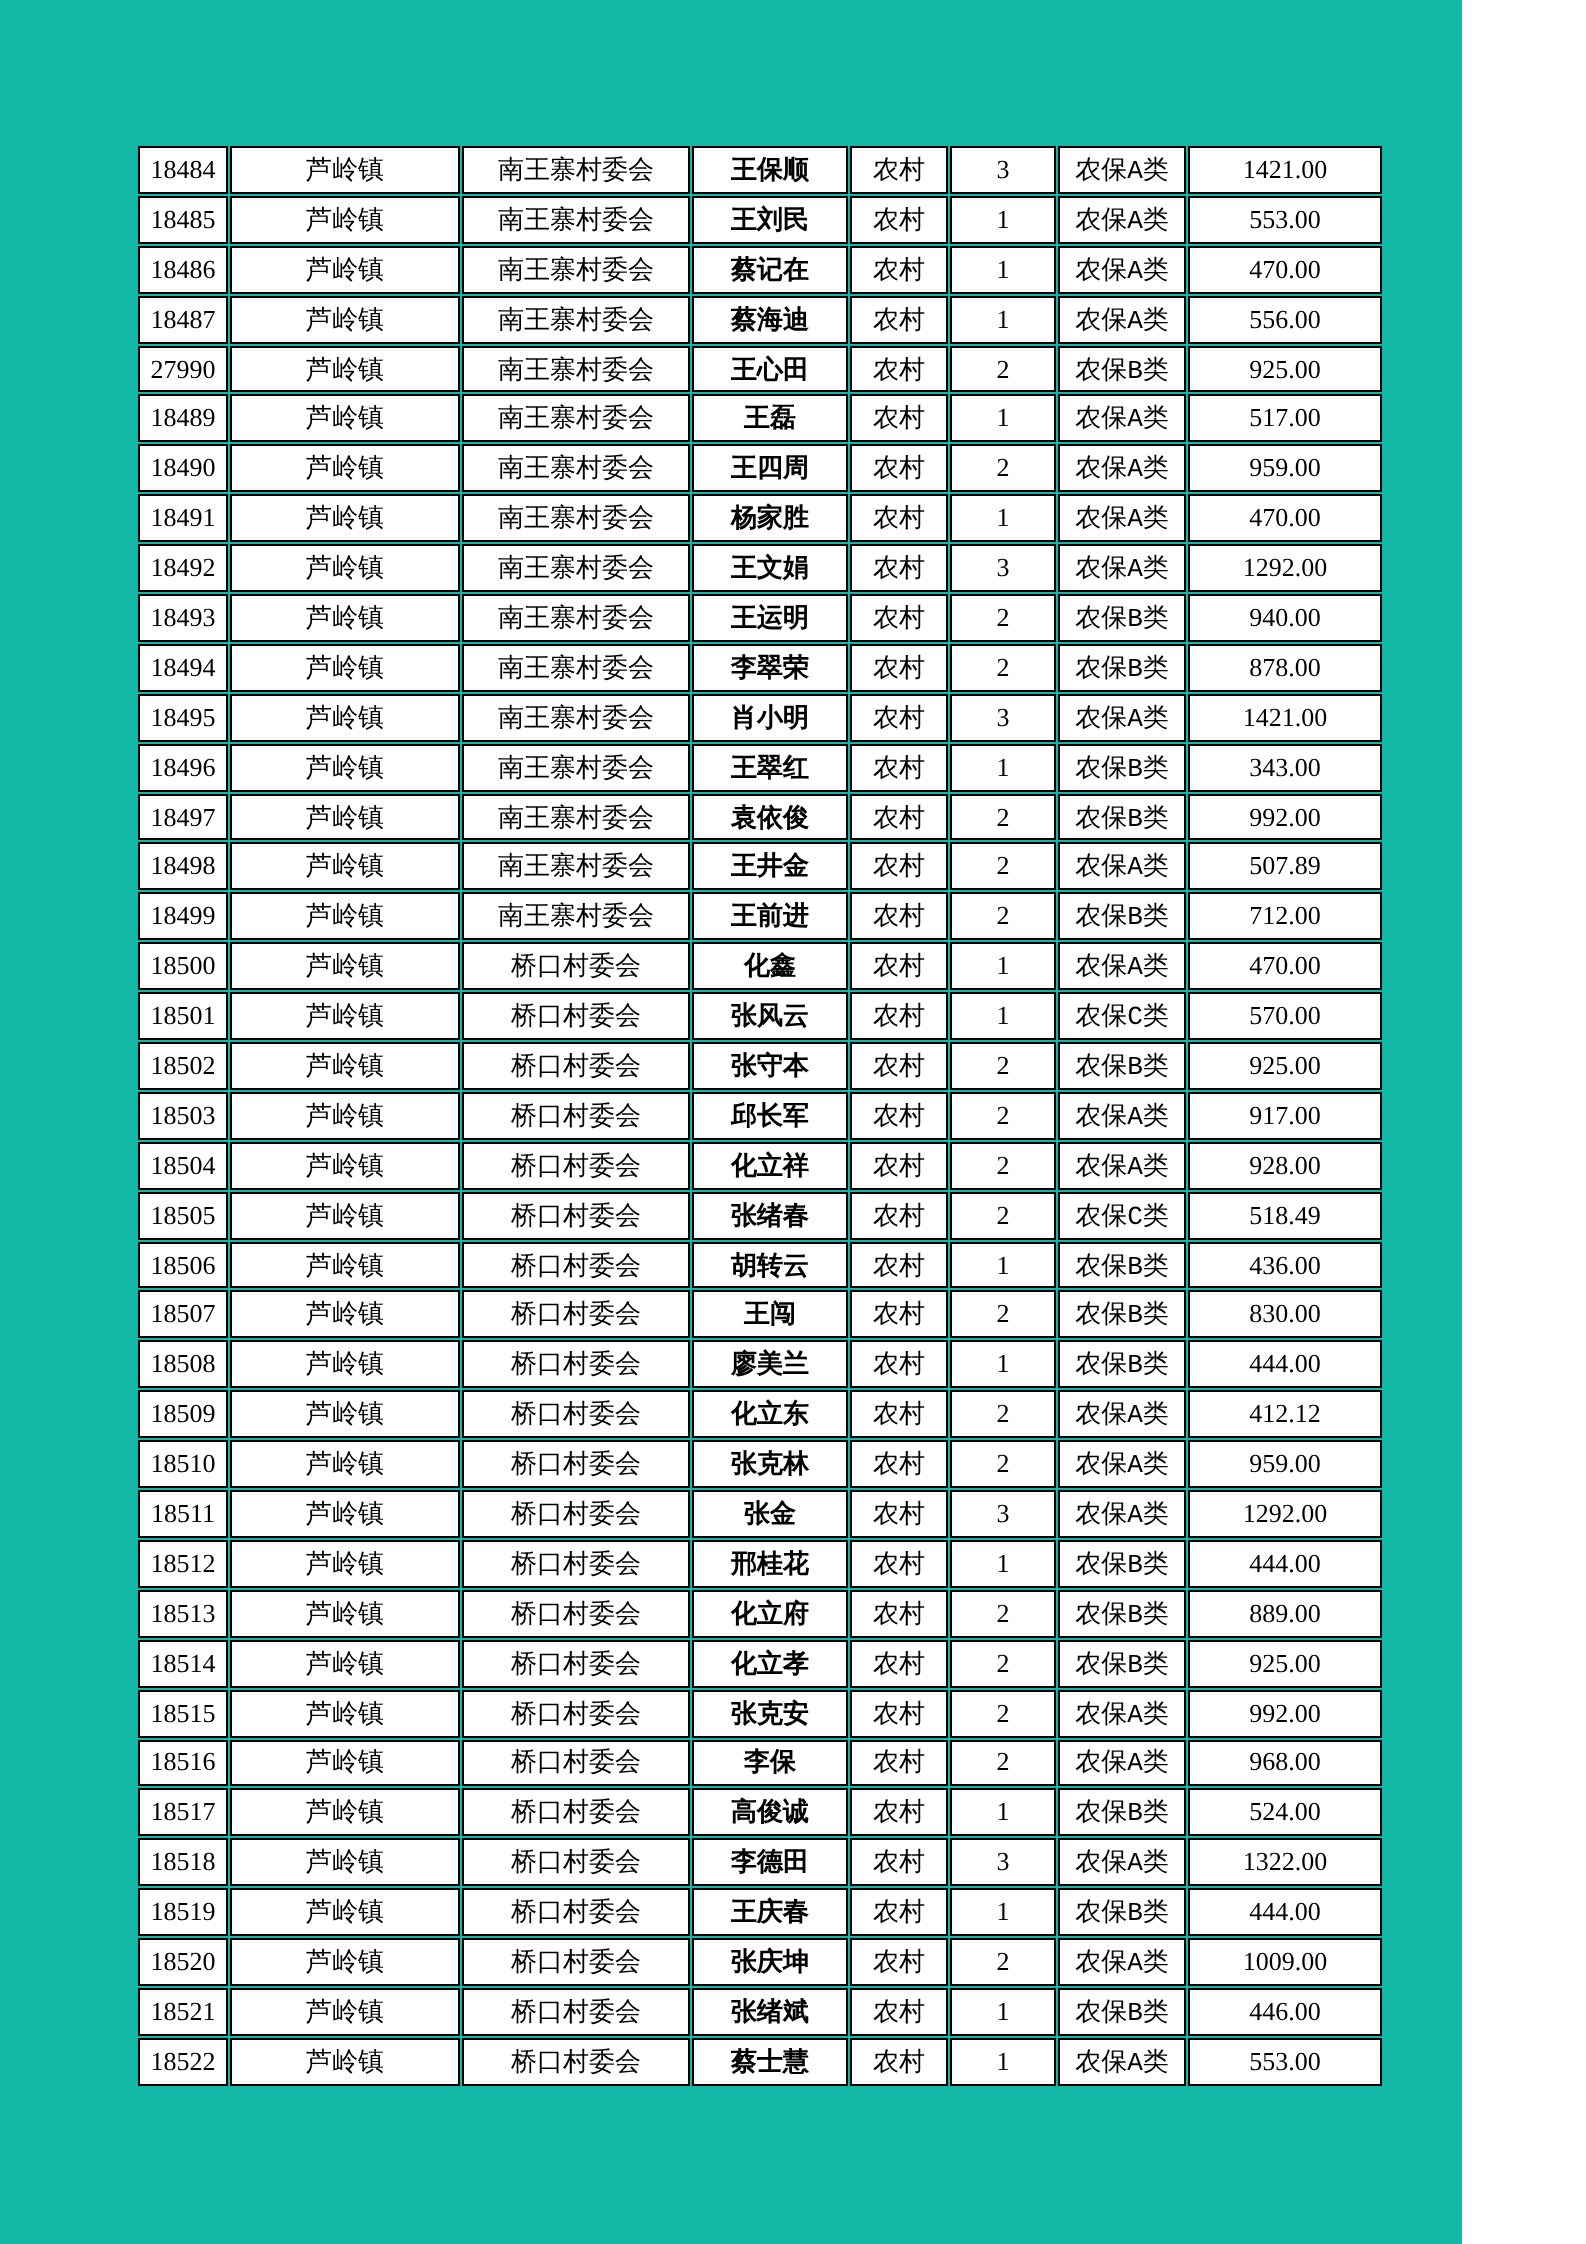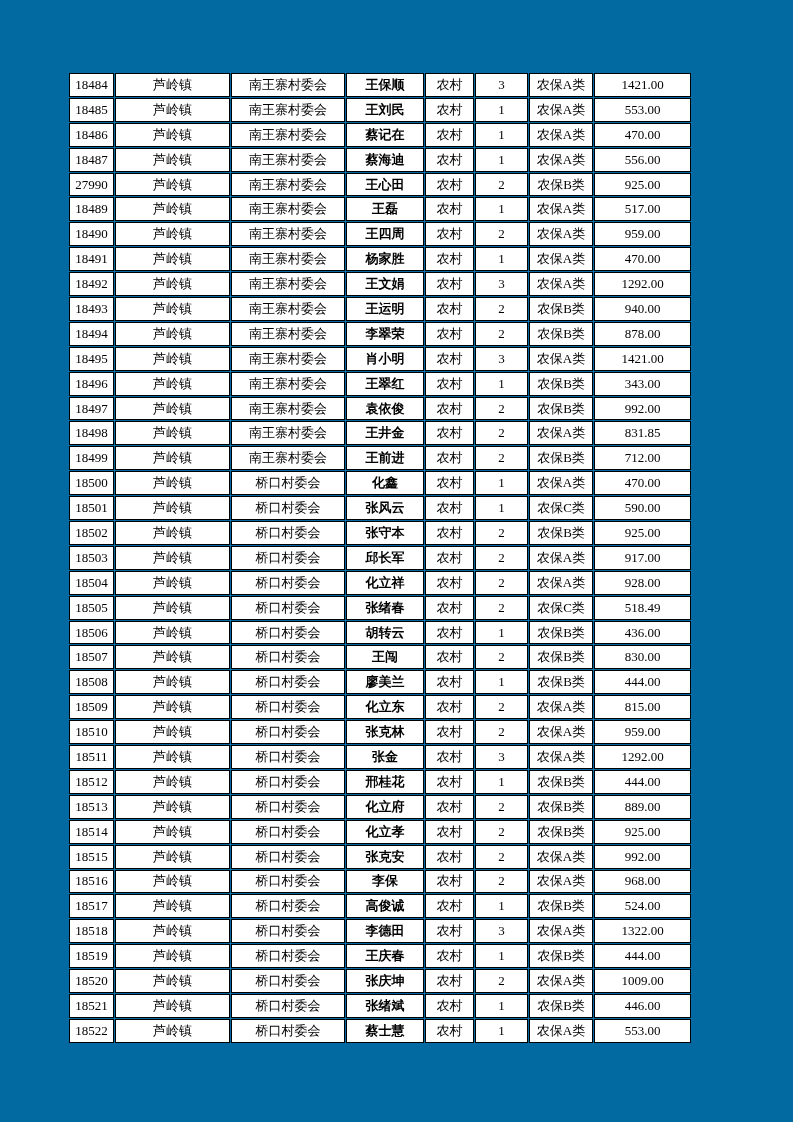--- a/index.html
+++ b/index.html
@@ -6,23 +6,23 @@
     margin: 0;
     padding: 0;
     background: #ffffff;
     width: 793px;
     height: 1122px;
     overflow: hidden;
     font-family: "Liberation Serif", "DejaVu Serif", serif;
   }
   .sheet {
     position: relative;
-    width: 793px;
+    width: 731px;
     height: 1122px;
-    background: #0369a1;
+    background: #14b8a6;
   }
   .tbl {
     position: absolute;
     left: 69px;
     top: 73px;
   }
   .row {
     display: flex;
     gap: 1px;
     margin-bottom: 1px;
@@ -39,21 +39,21 @@
     color: #000000;
     white-space: nowrap;
     overflow: hidden;
   }
   .c0 { width: 45px; }
   .c1 { width: 115px; font-family: Liberation Serif, serif; }
   .c2 { width: 114px; }
   .c3 { width: 78px; font-weight: bold; }
   .c4 { width: 49px; text-align: right; }
   .c5 { width: 53px; }
-  .c6 { width: 64px; }
+  .c6 { width: 64px; font-family: Liberation Mono, monospace; }
   .c7 { width: 97px; }
 </style>
 </head>
 <body>
 
 <div class="sheet">
   <div class="tbl" id="payment-table">
       <div class="row">
         <div class="cell c0">18484</div>
         <div class="cell c1">芦岭镇</div>
@@ -195,21 +195,21 @@
         <div class="cell c7">992.00</div>
       </div>
       <div class="row">
         <div class="cell c0">18498</div>
         <div class="cell c1">芦岭镇</div>
         <div class="cell c2">南王寨村委会</div>
         <div class="cell c3">王井金</div>
         <div class="cell c4">农村</div>
         <div class="cell c5">2</div>
         <div class="cell c6">农保A类</div>
-        <div class="cell c7">831.85</div>
+        <div class="cell c7">507.89</div>
       </div>
       <div class="row">
         <div class="cell c0">18499</div>
         <div class="cell c1">芦岭镇</div>
         <div class="cell c2">南王寨村委会</div>
         <div class="cell c3">王前进</div>
         <div class="cell c4">农村</div>
         <div class="cell c5">2</div>
         <div class="cell c6">农保B类</div>
         <div class="cell c7">712.00</div>
@@ -225,21 +225,21 @@
         <div class="cell c7">470.00</div>
       </div>
       <div class="row">
         <div class="cell c0">18501</div>
         <div class="cell c1">芦岭镇</div>
         <div class="cell c2">桥口村委会</div>
         <div class="cell c3">张风云</div>
         <div class="cell c4">农村</div>
         <div class="cell c5">1</div>
         <div class="cell c6">农保C类</div>
-        <div class="cell c7">590.00</div>
+        <div class="cell c7">570.00</div>
       </div>
       <div class="row">
         <div class="cell c0">18502</div>
         <div class="cell c1">芦岭镇</div>
         <div class="cell c2">桥口村委会</div>
         <div class="cell c3">张守本</div>
         <div class="cell c4">农村</div>
         <div class="cell c5">2</div>
         <div class="cell c6">农保B类</div>
         <div class="cell c7">925.00</div>
@@ -305,21 +305,21 @@
         <div class="cell c7">444.00</div>
       </div>
       <div class="row">
         <div class="cell c0">18509</div>
         <div class="cell c1">芦岭镇</div>
         <div class="cell c2">桥口村委会</div>
         <div class="cell c3">化立东</div>
         <div class="cell c4">农村</div>
         <div class="cell c5">2</div>
         <div class="cell c6">农保A类</div>
-        <div class="cell c7">815.00</div>
+        <div class="cell c7">412.12</div>
       </div>
       <div class="row">
         <div class="cell c0">18510</div>
         <div class="cell c1">芦岭镇</div>
         <div class="cell c2">桥口村委会</div>
         <div class="cell c3">张克林</div>
         <div class="cell c4">农村</div>
         <div class="cell c5">2</div>
         <div class="cell c6">农保A类</div>
         <div class="cell c7">959.00</div>

